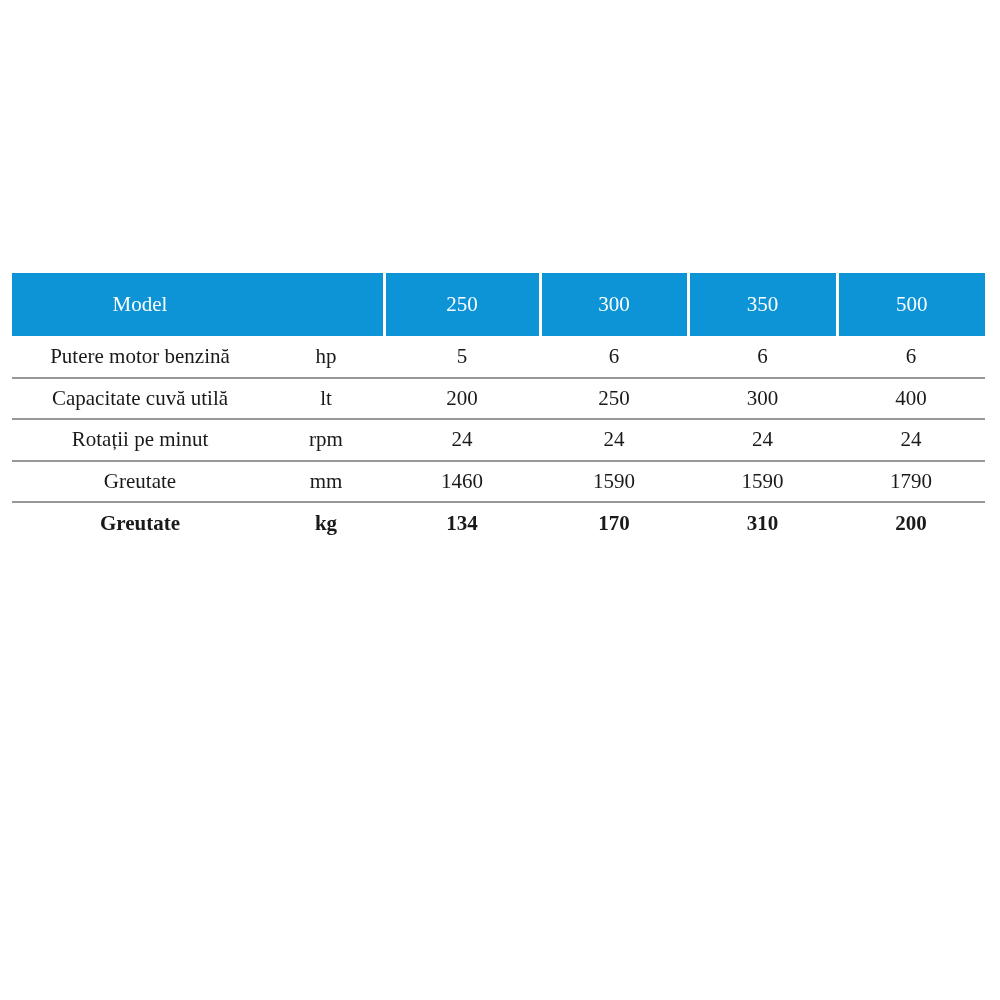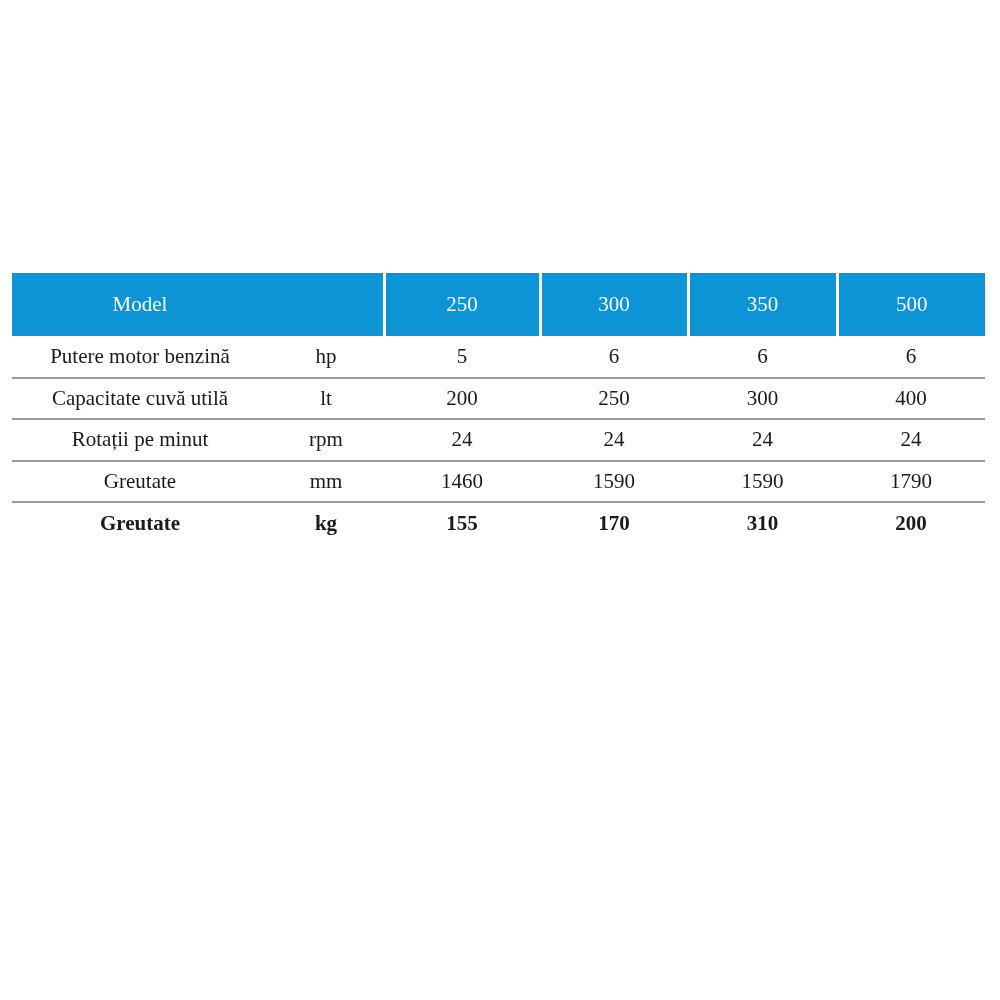--- a/index.html
+++ b/index.html
@@ -95,19 +95,19 @@
         <td class="label-cell">Greutate</td>
         <td class="unit-cell">mm</td>
         <td class="value-cell">1460</td>
         <td class="value-cell">1590</td>
         <td class="value-cell">1590</td>
         <td class="value-cell">1790</td>
       </tr>
       <tr>
         <td class="label-cell">Greutate</td>
         <td class="unit-cell">kg</td>
-        <td class="value-cell">155</td>
+        <td class="value-cell">134</td>
         <td class="value-cell">170</td>
         <td class="value-cell">310</td>
         <td class="value-cell">200</td>
       </tr>
     </tbody>
 </table>
 
 </body></html>

